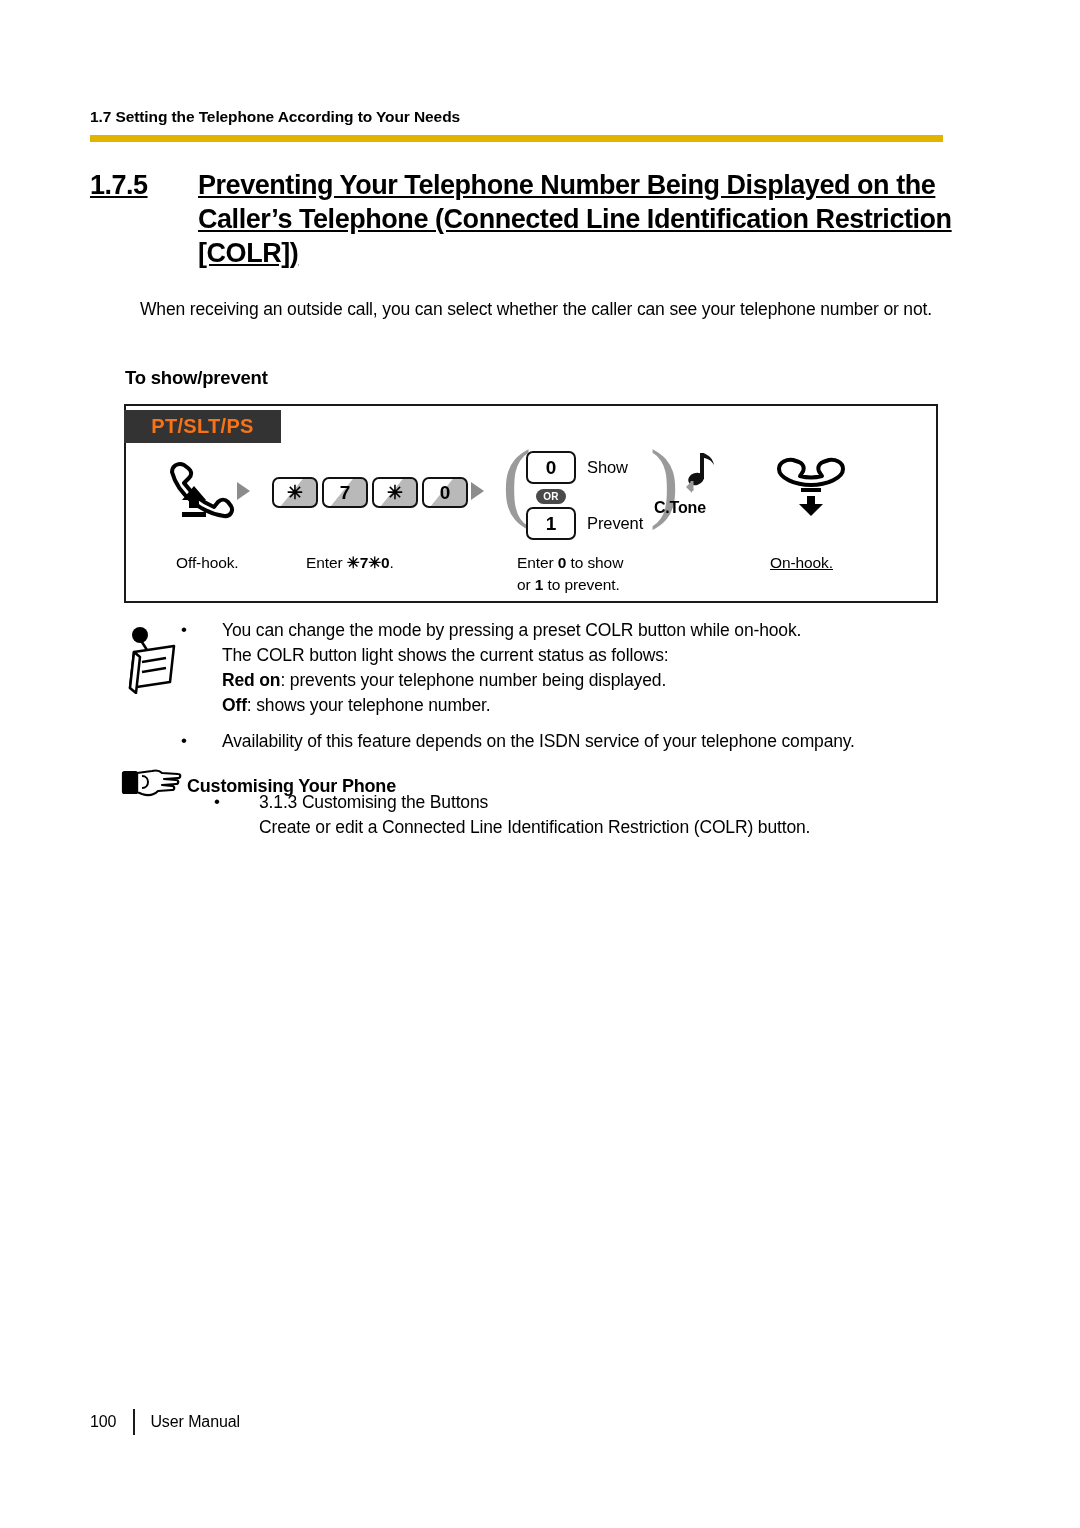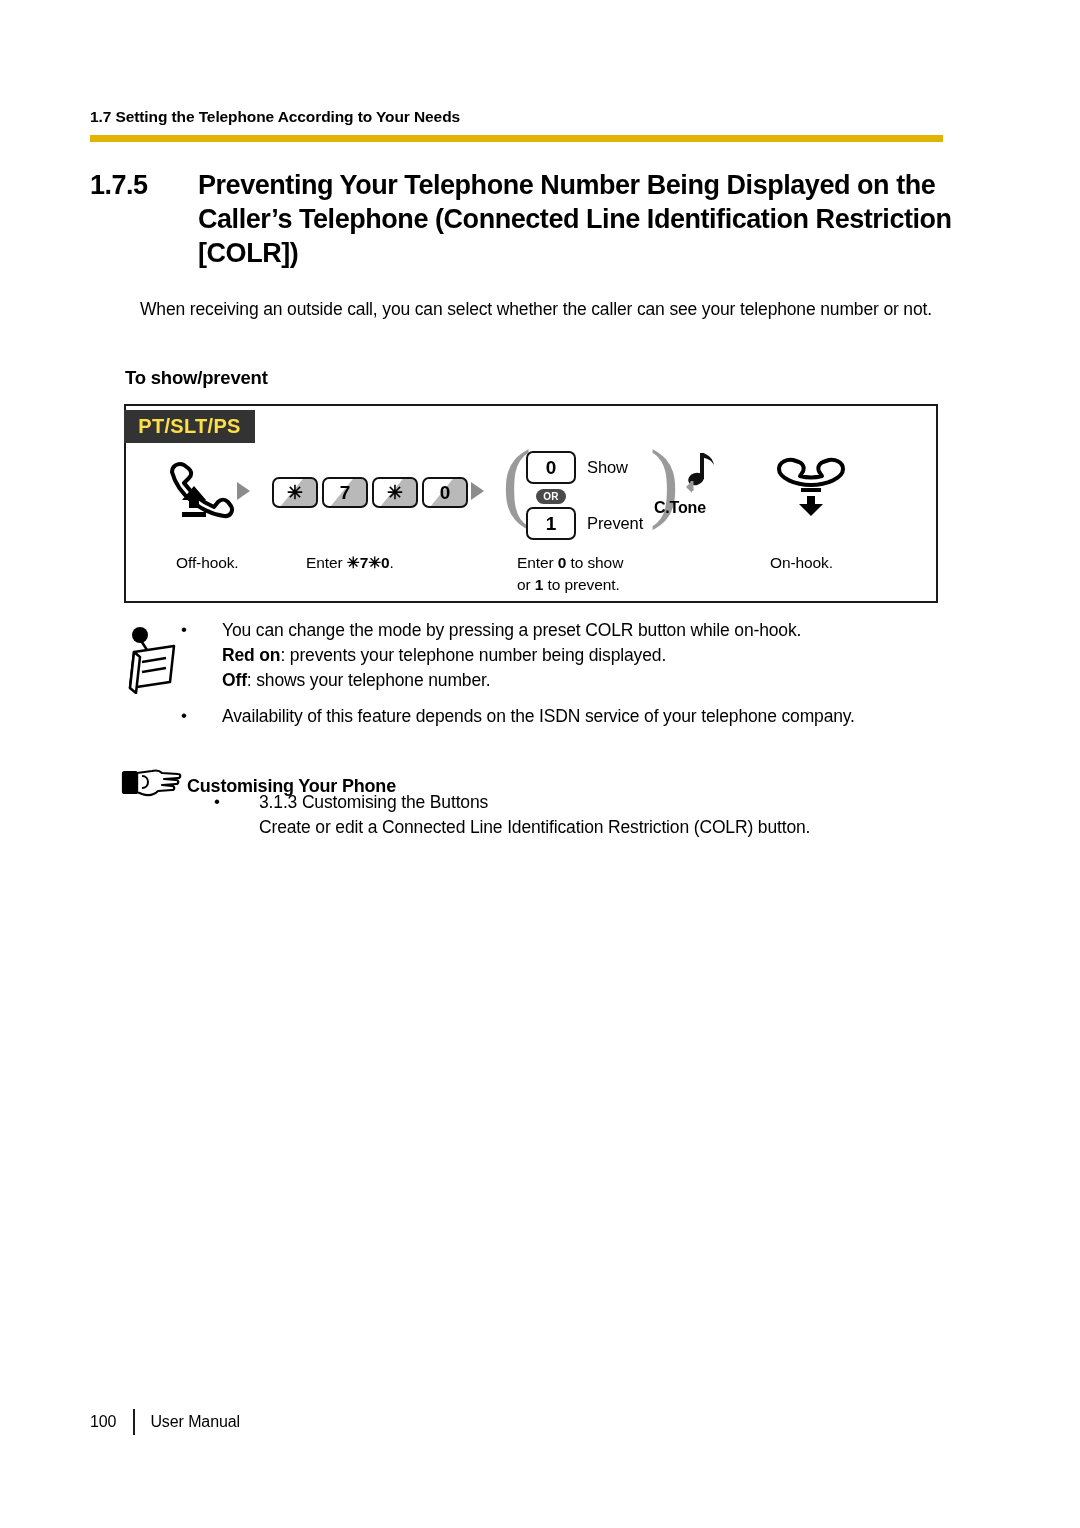--- a/index.html
+++ b/index.html
@@ -41,20 +41,21 @@
   }
 
   
   .section-title {
     position: absolute;
     left: 90px;
     top: 168px;
     width: 870px;
     display: flex;
     align-items: flex-start;
+    text-decoration: underline;
   }
   .section-num {
     font-size: 27px;
     font-weight: bold;
     letter-spacing: -0.5px;
     width: 108px;
     flex: none;
     line-height: 1.26;
   }
   .section-heading {
@@ -94,24 +95,24 @@
     width: 814px;
     height: 199px;
     border: 2px solid #1a1a1a;
     background: #ffffff;
     box-sizing: border-box;
   }
   .proc-tag {
     position: absolute;
     left: 124px;
     top: 410px;
-    width: 131px;
+    width: 157px;
     height: 33px;
     background: #333333;
-    color: #fde047;
+    color: #f97316;
     font-size: 20px;
     font-weight: bold;
     letter-spacing: 0.3px;
     display: flex;
     align-items: center;
     justify-content: center;
     box-sizing: border-box;
   }
 
   
@@ -373,38 +374,39 @@
   <div class="captions">
     <div class="caption" style="left:50px; top:0;">Off-hook.</div>
 
     <div class="caption" style="left:180px; top:0;"><span>Enter </span><b>✳7✳0</b><span>.</span></div>
 
     <div class="caption" style="left:391px; top:0;">
       <div><span>Enter </span><b>0</b><span> to show</span></div>
       <div><span>or </span><b>1</b><span> to prevent.</span></div>
     </div>
 
-    <div class="caption" style="left:644px; top:0;">On-hook.</div>
+    <div class="caption" style="left:644px; top:0;text-decoration:underline;">On-hook.</div>
   </div>
 
   <div class="note-icon">
     <svg width="64" height="70" viewBox="0 0 64 70">
       <circle cx="22" cy="11" r="8" fill="#000"></circle>
       <line x1="22" y1="15" x2="36" y2="37" stroke="#000" stroke-width="2.5"></line>
       <path d="M12 64 L16 28 L56 22 L52 58 Z" fill="#fff" stroke="#000" stroke-width="2.5" stroke-linejoin="round"></path>
       <path d="M16 28 L12 64 L18 69 L22 33 Z" fill="#fff" stroke="#000" stroke-width="2.5" stroke-linejoin="round"></path>
       <line x1="24" y1="38" x2="48" y2="34" stroke="#000" stroke-width="2.5"></line>
       <line x1="24" y1="48" x2="48" y2="44" stroke="#000" stroke-width="2.5"></line>
     </svg>
   </div>
 
   <div class="note-list">
     <div class="li">
       <span class="bullet">•</span>
       <div>You can change the mode by pressing a preset COLR button while on-hook.</div>
+      <div>The COLR button light shows the current status as follows:</div>
       <div><b>Red on</b><span>: prevents your telephone number being displayed.</span></div>
       <div><b>Off</b><span>: shows your telephone number.</span></div>
     </div>
     <div class="li" style="margin-top:11px;">
       <span class="bullet">•</span>
       <div>Availability of this feature depends on the ISDN service of your telephone company.</div>
     </div>
   </div>
 
   <div class="hand-icon">

